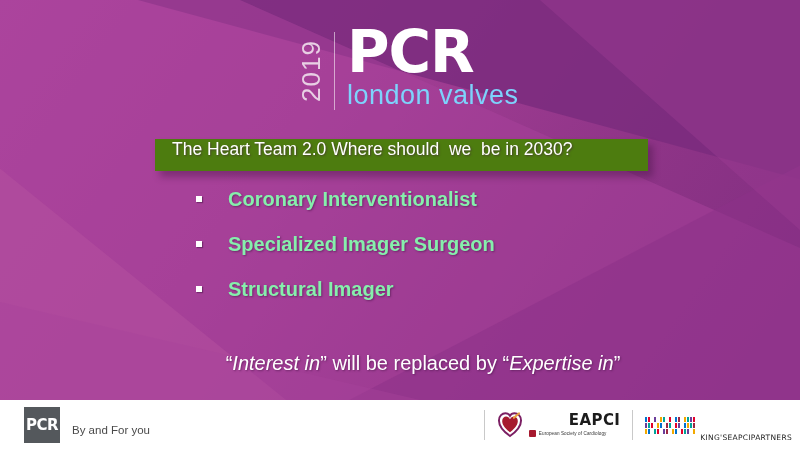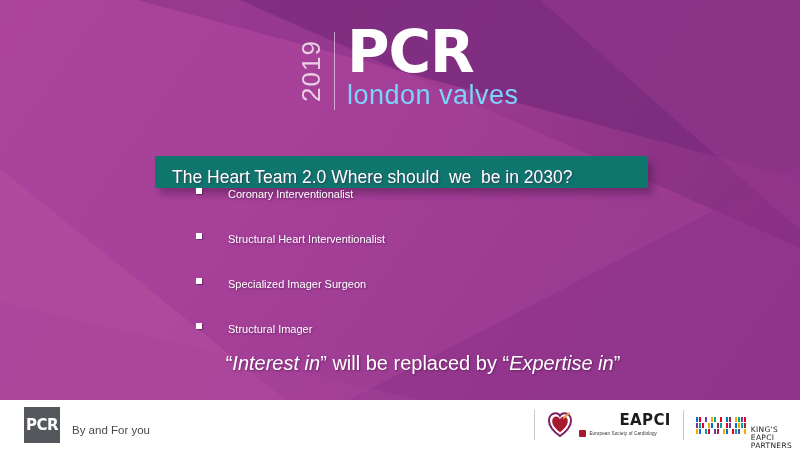--- a/index.html
+++ b/index.html
@@ -96,25 +96,25 @@
     font-size:27px;
     font-weight:300;
     letter-spacing:.5px;
     line-height:1.1;
     margin-top:2px;
   }
 
   
   .title-banner {
     position:absolute;
-    top:156px; left:155px;
+    top:139px; left:155px;
     width:493px; height:32px;
-    background:#0f766e;
+    background:#4d7c0f;
     box-shadow:5px 6px 7px rgba(60,15,60,.38);
-    display:flex; align-items:flex-end;
+    display:flex; align-items:flex-start;
     padding-left:17px;
   }
   .title-banner .title-text {
     color:#ffffff;
     font-size:17.5px;
     font-weight:400;
     white-space:pre;
     text-shadow:1px 1px 2px rgba(70,20,70,.55);
   }
 
@@ -130,23 +130,23 @@
   }
   .bullet-mark {
     width:6px; height:6px;
     background:#ffffff;
     flex:0 0 auto;
     margin-right:26px;
     position:relative; top:-4px;
     box-shadow:1px 1px 1px rgba(70,20,70,.5);
   }
   .bullet-label {
-    color:#ffffff;
-    font-size:11px;
-    font-weight:400;
+    color:#86efac;
+    font-size:20px;
+    font-weight:700;
     text-shadow:1px 1px 2px rgba(70,20,70,.55);
   }
 
   
   .quote-line {
     position:absolute;
     top:352px; left:163px;
     width:520px;
     color:#ffffff;
     font-size:20px;
@@ -235,21 +235,21 @@
     white-space:nowrap;
   }
   .khp { display:flex; align-items:center; }
   .khp-bars {
     display:flex; flex-direction:column;
     gap:1px; margin-right:5px;
   }
   .khp-row { display:flex; gap:1px; height:5px; }
   .khp-row span { display:block; width:2px; height:5px; }
   .khp-words {
-    display:flex; flex-direction:column;
+    display:flex; flex-direction:row;
     line-height:1.08;
     margin-top:26px;
   }
   .khp-words span {
     color:#1c1c1c;
     font-size:7.5px;
     font-weight:400;
     letter-spacing:.3px;
     font-family:"DejaVu Sans", sans-serif;
   }
@@ -278,24 +278,20 @@
   </div>
 
   <div class="title-banner">
     <span class="title-text">The Heart Team 2.0 Where should  we  be in 2030?</span>
   </div>
 
   <div class="bullets">
     <div class="bullet-row">
       <span class="bullet-mark"></span>
       <span class="bullet-label">Coronary Interventionalist</span>
-    </div>
-    <div class="bullet-row">
-      <span class="bullet-mark"></span>
-      <span class="bullet-label">Structural Heart Interventionalist</span>
     </div>
     <div class="bullet-row">
       <span class="bullet-mark"></span>
       <span class="bullet-label">Specialized Imager Surgeon</span>
     </div>
     <div class="bullet-row">
       <span class="bullet-mark"></span>
       <span class="bullet-label">Structural Imager</span>
     </div>
   </div>

